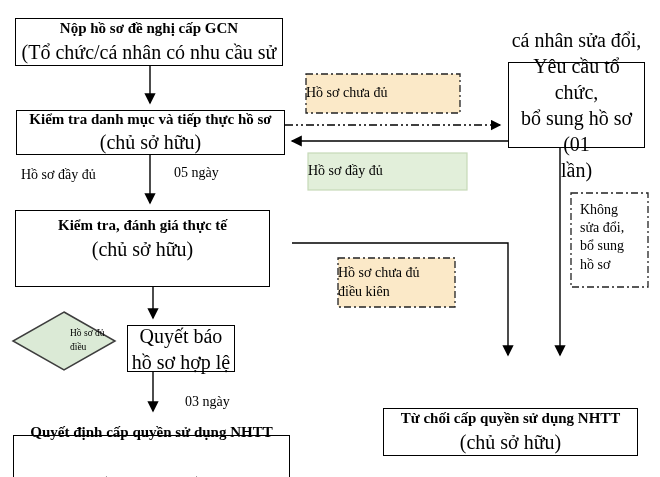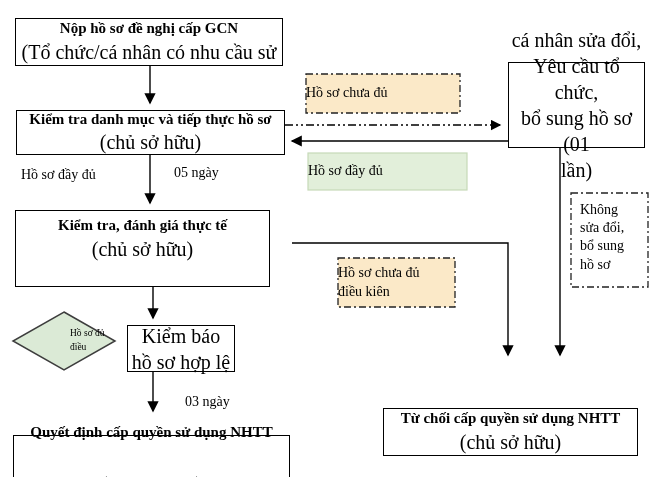--- a/index.html
+++ b/index.html
@@ -60,21 +60,21 @@
     <div class="t">Kiểm tra danh mục và tiếp thực hồ sơ</div>
     <div class="s">(chủ sở hữu)</div>
   </div>
 
   <div class="node toptext" style="left:15px;top:210px;width:255px;height:77px;">
     <div class="t">Kiểm tra, đánh giá thực tế</div>
     <div class="s">(chủ sở hữu)</div>
   </div>
 
   <div class="node" style="left:127px;top:325px;width:108px;height:47px;">
-    <div class="s">Kiểm báo</div>
+    <div class="s">Quyết báo</div>
     <div class="s">hồ sơ hợp lệ</div>
   </div>
 
   <div class="node" style="left:13px;top:435px;width:277px;height:50px;gap:28px;">
     <div class="t">Quyết định cấp quyền sử dụng NHTT</div>
     <div class="s">(chủ sở hữu)</div>
   </div>
 
   <div class="node" style="left:383px;top:362px;width:255px;height:48px;margin-top:46px;">
     <div class="t">Từ chối cấp quyền sử dụng NHTT</div>

